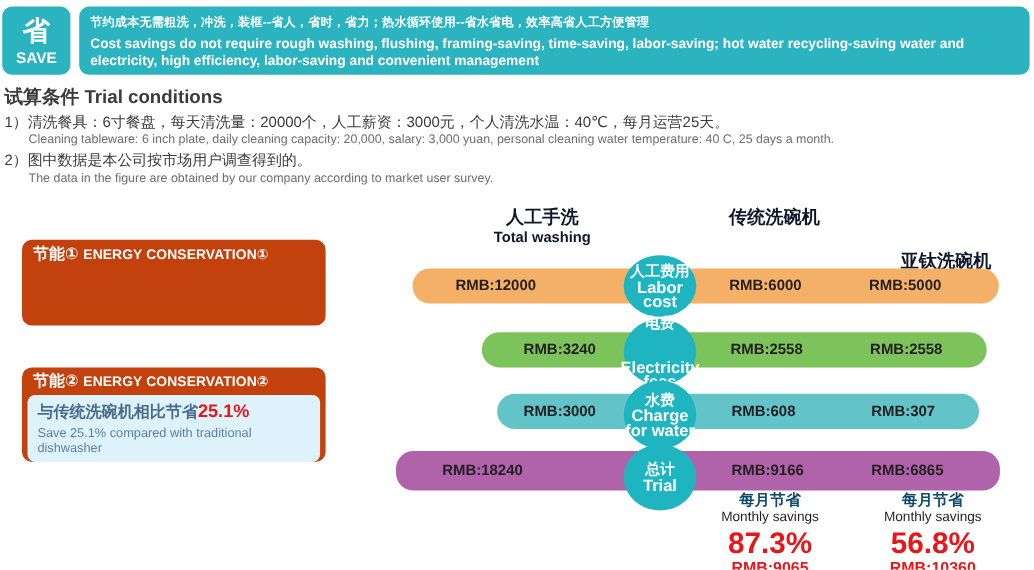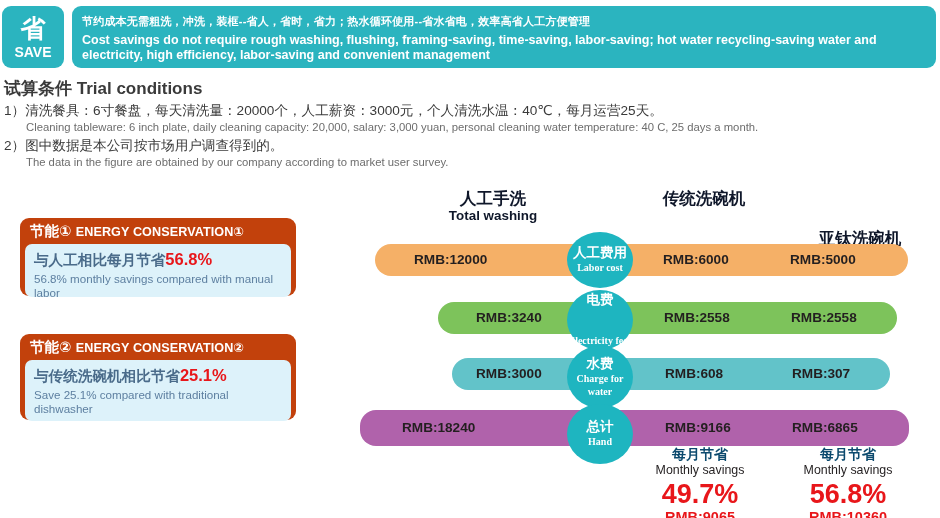--- a/index.html
+++ b/index.html
@@ -63,21 +63,21 @@
   #bar-elec{left:438px;top:302px;width:459px;height:32px;background:#7DC35B;}
   #bar-water{left:452px;top:358px;width:438px;height:32px;background:#62C3C9;}
   #bar-total{left:360px;top:410px;width:549px;height:36px;background:#B062AB;}
   
   .badge{
     position:absolute;left:542px;width:66px;background:#1EB5C0;border-radius:50%;
     color:#ffffff;display:flex;flex-direction:column;align-items:center;justify-content:center;
     text-align:center;line-height:1;margin-left:25px;
   }
   .badge .b-cn{font-size:13.5px;font-weight:bold;line-height:16px;}
-  .badge .b-en{font-size:10px;font-weight:bold;line-height:12.5px;margin-top:1px;font-family:Liberation Serif, serif;}
+  .badge .b-en{font-size:15px;font-weight:bold;line-height:12.5px;margin-top:1px;}
   #badge-labor{top:232px;height:56px;}
   #badge-elec{top:290px;height:60px;gap:26px;}
   #badge-water{top:346px;height:62px;}
   #badge-total{top:404px;height:60px;}
   
   .savings-col{position:absolute;text-align:center;}
   #savings-trad{left:630px;top:446px;width:140px;}
   #savings-yati{left:778px;top:446px;width:140px;}
   .sav-cn{font-size:14px;font-weight:bold;color:#0c4a6e;line-height:17px;}
   .sav-en{font-size:12.4px;color:#231f20;line-height:15px;}
@@ -103,26 +103,20 @@
   <div class="cond-cn">1）清洗餐具：6寸餐盘，每天清洗量：20000个，人工薪资：3000元，个人清洗水温：40℃，每月运营25天。</div>
   <div class="cond-en">Cleaning tableware: 6 inch plate, daily cleaning capacity: 20,000, salary: 3,000 yuan, personal cleaning water temperature: 40 C, 25 days a month.</div>
   <div class="cond-cn">2）图中数据是本公司按市场用户调查得到的。</div>
   <div class="cond-en">The data in the figure are obtained by our company according to market user survey.</div>
 </div>
 
 <div class="energy-box" id="energy-box-1">
   <div class="energy-head">
     <span class="h-cn">节能①</span>
     <span class="h-en">ENERGY CONSERVATION①</span>
-  </div>
-  <div class="energy-inner">
-    <div class="energy-cn">
-      <span>与人工相比每月节省</span><span class="pct">56.8%</span>
-    </div>
-    <div class="energy-en">56.8% monthly savings compared with manual labor</div>
   </div>
 </div>
 
 <div class="energy-box" id="energy-box-2">
   <div class="energy-head">
     <span class="h-cn">节能②</span>
     <span class="h-en">ENERGY CONSERVATION②</span>
   </div>
   <div class="energy-inner">
     <div class="energy-cn">
@@ -171,27 +165,27 @@
 <div class="badge" id="badge-elec">
   <span class="b-cn">电费</span>
   <span class="b-en">Electricity fees</span>
 </div>
 <div class="badge" id="badge-water">
   <span class="b-cn">水费</span>
   <span class="b-en">Charge for water</span>
 </div>
 <div class="badge" id="badge-total">
   <span class="b-cn">总计</span>
-  <span class="b-en">Hand</span>
+  <span class="b-en">Trial</span>
 </div>
 
 <div class="savings-col" id="savings-trad">
   <div class="sav-cn">每月节省</div>
   <div class="sav-en">Monthly savings</div>
-  <div class="sav-pct">49.7%</div>
+  <div class="sav-pct">87.3%</div>
   <div class="sav-rmb">RMB:9065</div>
 </div>
 <div class="savings-col" id="savings-yati">
   <div class="sav-cn">每月节省</div>
   <div class="sav-en">Monthly savings</div>
   <div class="sav-pct">56.8%</div>
   <div class="sav-rmb">RMB:10360</div>
 </div>
 
 </body></html>

